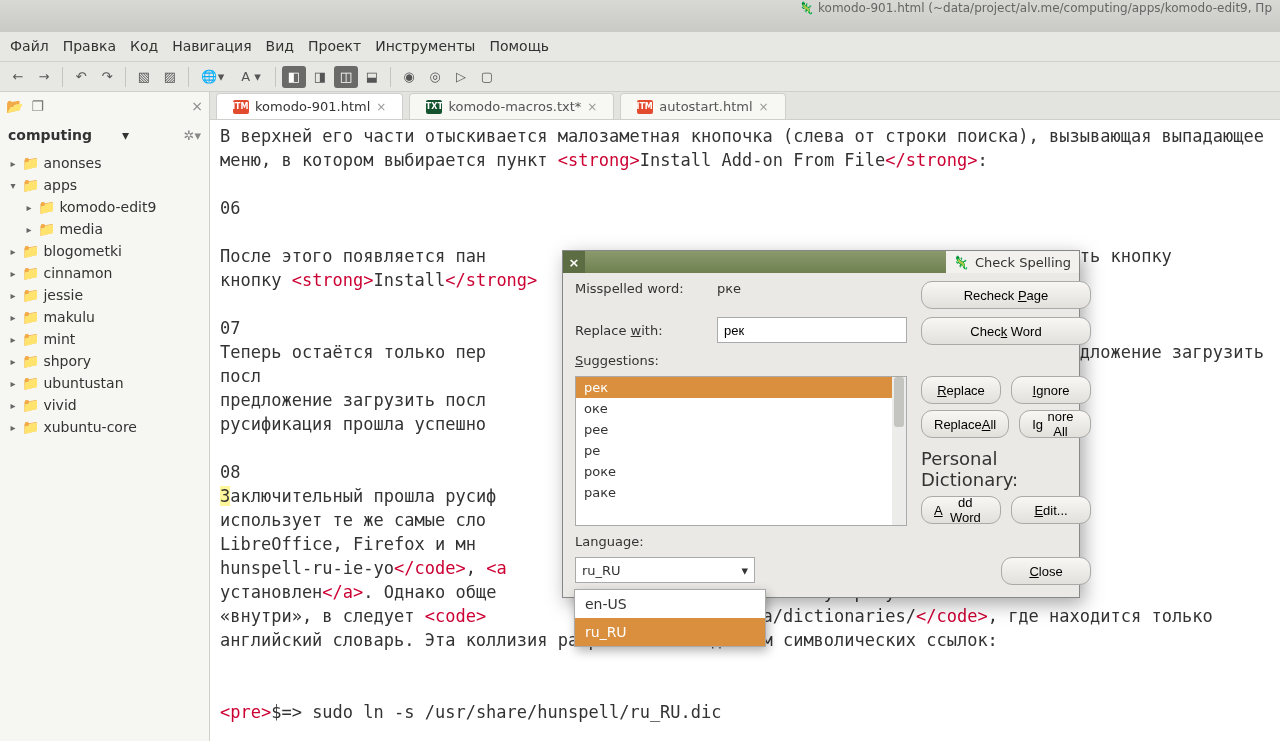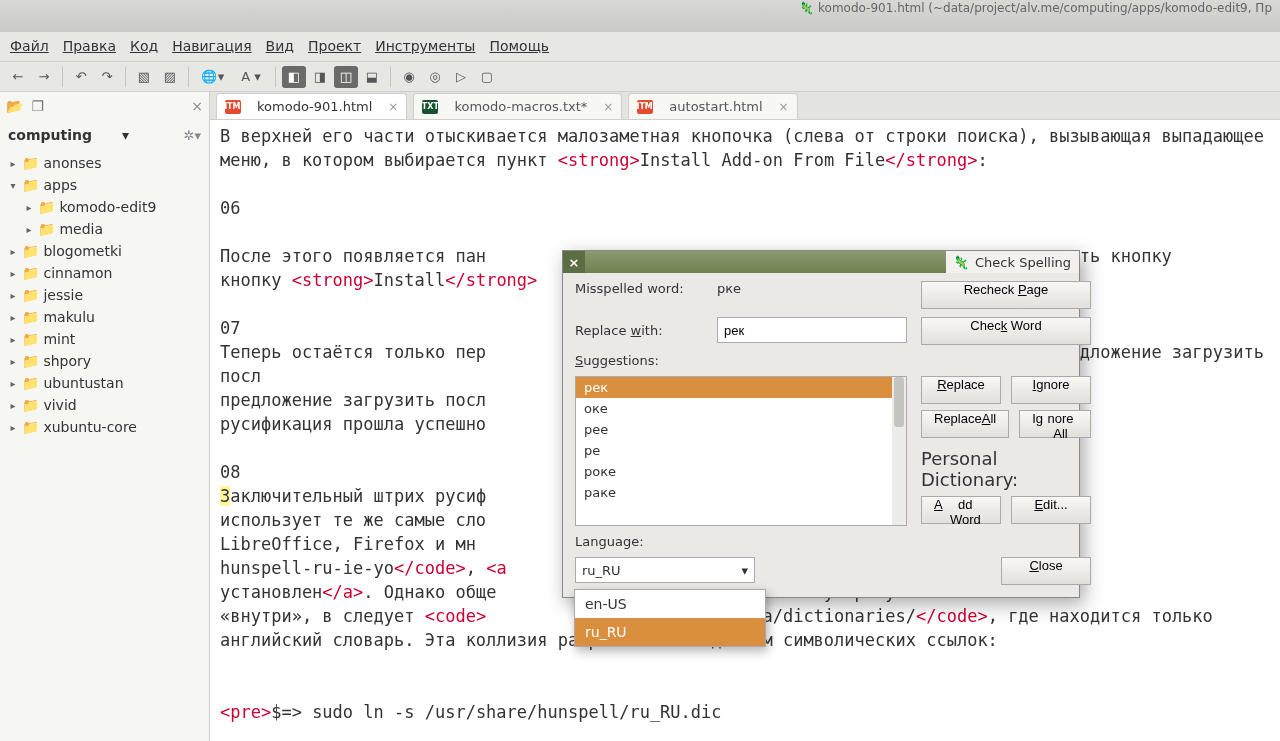--- a/index.html
+++ b/index.html
@@ -1,57 +1,57 @@
 <!DOCTYPE html>
 <html><head>
 <meta charset="utf-8">
 <style>
 * { box-sizing: border-box; margin: 0; padding: 0; }
 body { font-family: "DejaVu Sans", "Liberation Sans", sans-serif; font-size: 13px; background: #dcdcdc; width: 1280px; height: 741px; overflow: hidden; position: relative; color: #333; }
 .titlebar { height: 32px; background: linear-gradient(#d8d8d5,#c9c9c5); text-align: right; padding: 1px 8px; font-size: 12px; color: #666; white-space: nowrap; overflow: hidden; }
 .titlebar .ico { color: #6a9b4f; }
 .menubar { height: 30px; background: #e7e7e4; padding: 6px 10px; display: flex; gap: 14px; font-size: 14px; color: #333; border-bottom: 1px solid #cfcfcc; }
-.menubar span { cursor: default; text-decoration: underline; }
+.menubar span { cursor: default; }
 .toolbar { height: 30px; background: #e7e7e4; display: flex; align-items: center; padding: 0 6px; gap: 2px; border-bottom: 1px solid #cfcfcc; }
 .tbtn { width: 24px; height: 22px; border: 1px solid transparent; border-radius: 3px; display: inline-flex; align-items: center; justify-content: center; font-size: 13px; color: #555; }
 .tsep { width: 1px; height: 20px; background: #c4c4c0; margin: 0 4px; }
 .tbtn.split { width: 36px; }
 .tbtn.on { background: #6a6a68; color:#fff; }
 .main { display: flex; height: calc(100% - 80px); }
 .sidebar { width: 210px; background: #f6f6f3; border-right: 1px solid #cfcfcc; display: flex; flex-direction: column; }
 .sb-tabs { height: 28px; display: flex; align-items: center; padding: 0 6px; gap: 8px; font-size: 14px; color:#777; }
 .sb-tabs .close { margin-left: auto; font-size: 14px; color:#888; }
 .sb-header { height: 30px; display: flex; align-items: center; padding: 0 8px; font-weight: bold; font-size: 14px; gap: 28px; }
 .sb-header .chev { margin-left: 2px; }
 .sb-header .gear { margin-left: auto; color:#888; font-size: 13px; }
 .tree { padding: 2px 4px; font-size: 14px; color:#333; overflow:auto; }
 .tree .row { display: flex; align-items: center; height: 22px; gap: 4px; white-space: nowrap; }
 .tree .ind1 { padding-left: 4px; } .tree .ind2 { padding-left: 20px; }
 .tree .arr { width: 10px; color:#666; font-size: 10px; display:inline-block; text-align:center;}
 .tree .fold { color:#c78d3a; }
 .editor-area { flex: 1; display: flex; flex-direction: column; background: #fff; min-width:0; }
 .edtabs { height: 28px; background: #e3e3e0; display: flex; align-items: flex-end; padding: 0 6px; border-bottom: 1px solid #cfcfcc; }
-.edtab { height: 26px; background: #f7f7f4; border: 1px solid #cfcfcc; border-bottom: none; border-radius: 4px 4px 0 0; display: flex; align-items: center; padding: 0 8px; gap: 16px; margin-right: 6px; font-size: 13px; color:#555; }
+.edtab { height: 26px; background: #f7f7f4; border: 1px solid #cfcfcc; border-bottom: none; border-radius: 4px 4px 0 0; display: flex; align-items: center; padding: 0 16px; gap: 6px; margin-right: 6px; font-size: 13px; color:#555; }
 .edtab.active { background: #fff; color:#333; }
 .edtab .ftico { width:16px; height:14px; background:#e24b2e; color:#fff; font-size:8px; font-weight:bold; display:inline-flex; align-items:center; justify-content:center; border-radius:2px; }
 .edtab .ftico.txt { background:#14532d; }
 .edtab .x { color:#999; font-size:12px; }
 .editor { flex:1; padding: 4px 10px; font-family: "DejaVu Sans Mono","Liberation Mono",monospace; font-size: 17px; line-height: 24px; color:#333; white-space: pre-wrap; overflow:hidden; position:relative; }
 .tag { color:#c03; } .str { color:#080; } .hl { background:#fff59a; }
 .dialog { position: absolute; left: 562px; top: 250px; width: 518px; background: #ebe9e5; border: 1px solid #888; box-shadow: 4px 6px 18px rgba(0,0,0,.35); font-size: 13px; }
 .dlg-title { height: 22px; background: linear-gradient(#8a9a6d,#6f8050); display:flex; align-items:center; color:#fff; }
 .dlg-title .close { width:22px; height:22px; display:flex; align-items:center; justify-content:center; background:#5d6d43; font-weight:bold; }
 .dlg-title .spacer { flex:1; }
 .dlg-title .lbl-wrap { background:#f2f1ed; color:#333; height:22px; display:flex; align-items:center; padding:0 8px; gap:5px; }
 .dlg-body { padding: 8px 12px 12px; display:grid; grid-template-columns: 1fr 170px; gap: 8px 14px; align-items:start; }
 .dlg-body .full { grid-column: 1 / -1; }
 .lblrow { display:flex; align-items:center; gap:24px; }
 .lblrow label { width:118px; text-align:left; }
 .dlg-in { height:26px; border:1px solid #aaa; background:#fff; padding:0 6px; font-size:13px; flex:1; }
-.btn { height:28px; border:1px solid #aaa; background:linear-gradient(#f8f7f4,#e2e0db); border-radius:0; padding:0 12px; font-size:13px; cursor:default; display:inline-flex; align-items:flex-start; justify-content:center; }
+.btn { height:28px; border:1px solid #aaa; background:linear-gradient(#f8f7f4,#e2e0db); border-radius:11px; padding:0 12px; font-size:13px; cursor:default; display:inline-flex; align-items:center; justify-content:center; }
 .btn u { text-decoration: underline; }
 .sugg { border:1px solid #aaa; background:#fff; height:150px; overflow:hidden; position:relative; }
 .sugg .item { padding:3px 8px; }
 .sugg .item.sel { background:#d98f3e; color:#fff; }
 .btncol { display:flex; flex-direction:column; gap:6px; }
 .btncol .pair { display:flex; gap:10px; }
 .btncol .pair .btn { flex:1; }
 .sect-lbl { font-size:18px; margin-top:4px; }
 .select { height:26px; border:1px solid #aaa; background:#fff; display:flex; align-items:center; padding:0 6px; width:180px; justify-content:space-between; }
 .dropdown { position:absolute; left:574px; top:589px; width:192px; background:#fff; border:1px solid #aaa; box-shadow:2px 4px 10px rgba(0,0,0,.3); z-index:50; }
@@ -208,21 +208,21 @@
 
 <span>После этого появляется пан</span>                                              <span>следует нажать кнопку </span>
 <span></span><span>кнопку </span><span class="tag">&lt;strong&gt;</span><span>Install</span><span class="tag">&lt;/strong&gt;</span>
 
 <span>07</span>
 <span>Теперь остаётся только пер</span>                                              <span style="display:inline">едактора предложение загрузить посл</span>
 <span>предложение загрузить посл</span>                                              <span>что</span>
 <span>русификация прошла успешно</span>
 
 <span>08</span>
-<span class="hl">З</span><span>аключительный штрих русиф</span>                                              <span>той цели KE</span>
+<span class="hl">З</span><span>аключительный прошла русиф</span>                                              <span>той цели KE</span>
 <span>использует те же самые сло</span>                                              <span>о и</span>
 <span>LibreOffice, Firefox и мн</span>                                               <span>него, </span><span class="tag">&lt;code&gt;</span>
 <span>hunspell-ru-ie-yo</span><span class="tag">&lt;/code&gt;</span><span>, </span><span class="tag">&lt;a</span>                               <span class="str">3438"&gt;</span><span>был установлен</span>
 <span>установлен</span><span class="tag">&lt;/a&gt;</span><span>. Однако обще</span>              <span>й KE не видит — ему требуется иметь их</span>
 <span>«внутри», в следует </span><span class="tag">&lt;code&gt;</span>               <span>9/lib/mozilla/dictionaries/</span><span class="tag">&lt;/code&gt;</span><span>, где находится только английский словарь. Эта коллизия разрешается созданием символических ссылок:</span>
 
 
 <span class="tag">&lt;pre&gt;</span><span>$=&gt; sudo ln -s /usr/share/hunspell/ru_RU.dic</span></div>
   </div>
 </div>

